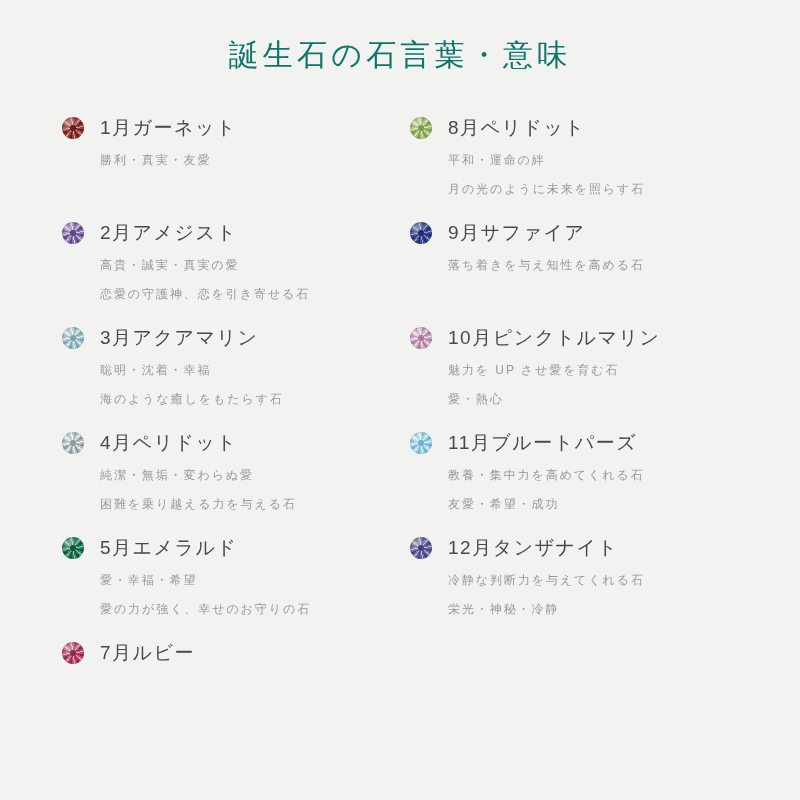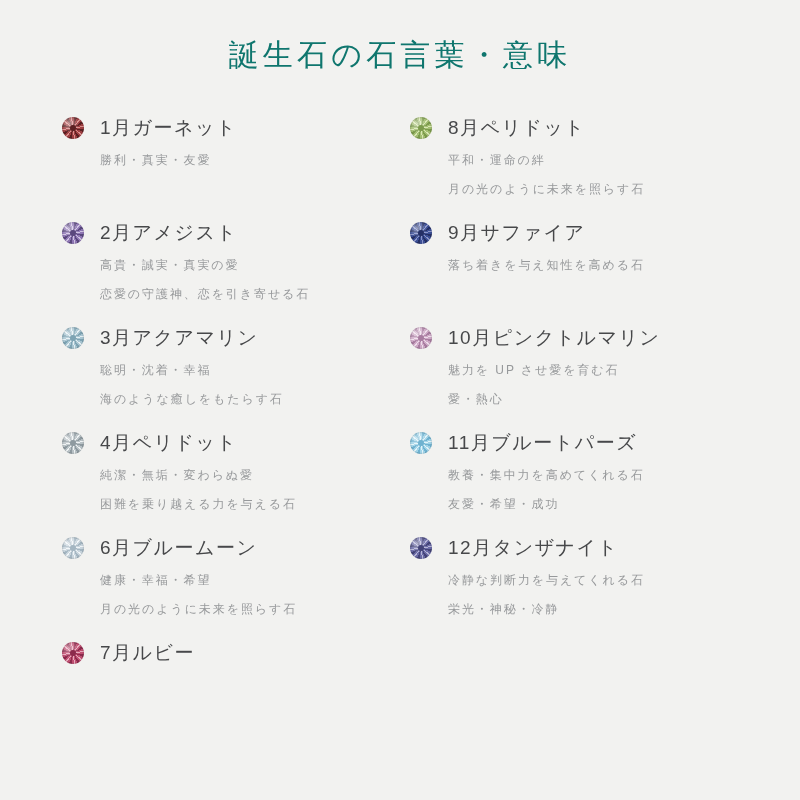--- a/index.html
+++ b/index.html
@@ -117,33 +117,33 @@
       <div class="entry-heading">
         <span>4月</span><span class="stone-name">ペリドット</span>
       </div>
       <div class="entry-body">
         <div>純潔・無垢・変わらぬ愛</div>
         <div>困難を乗り越える力を与える石</div>
       </div>
     </div>
   </div>
 
-
-  <div class="month-entry">
-    <span class="gem" style="--g-main: #c9d5dd; --g-dark: #a4b6c2; --g-light: #f0f5f8;"></span>
-    <div class="entry-text">
-      <div class="entry-heading">
-        <span>6月</span><span class="stone-name">ブルームーン</span>
-      </div>
-      <div class="entry-body">
-        <div>健康・幸福・希望</div>
-        <div>月の光のように未来を照らす石</div>
-      </div>
-    </div>
-  </div>
+  <div class="month-entry">
+    <span class="gem" style="--g-main: #2b8160; --g-dark: #14553c; --g-light: #86c7aa;"></span>
+    <div class="entry-text">
+      <div class="entry-heading">
+        <span>5月</span><span class="stone-name">エメラルド</span>
+      </div>
+      <div class="entry-body">
+        <div>愛・幸福・希望</div>
+        <div>愛の力が強く、幸せのお守りの石</div>
+      </div>
+    </div>
+  </div>
+
 
   <div class="month-entry">
     <span class="gem" style="--g-main: #c04f72; --g-dark: #8c2a4c; --g-light: #e8a9bc;"></span>
     <div class="entry-text">
       <div class="entry-heading">
         <span>7月</span><span class="stone-name">ルビー</span>
       </div>
     </div>
   </div>
 

